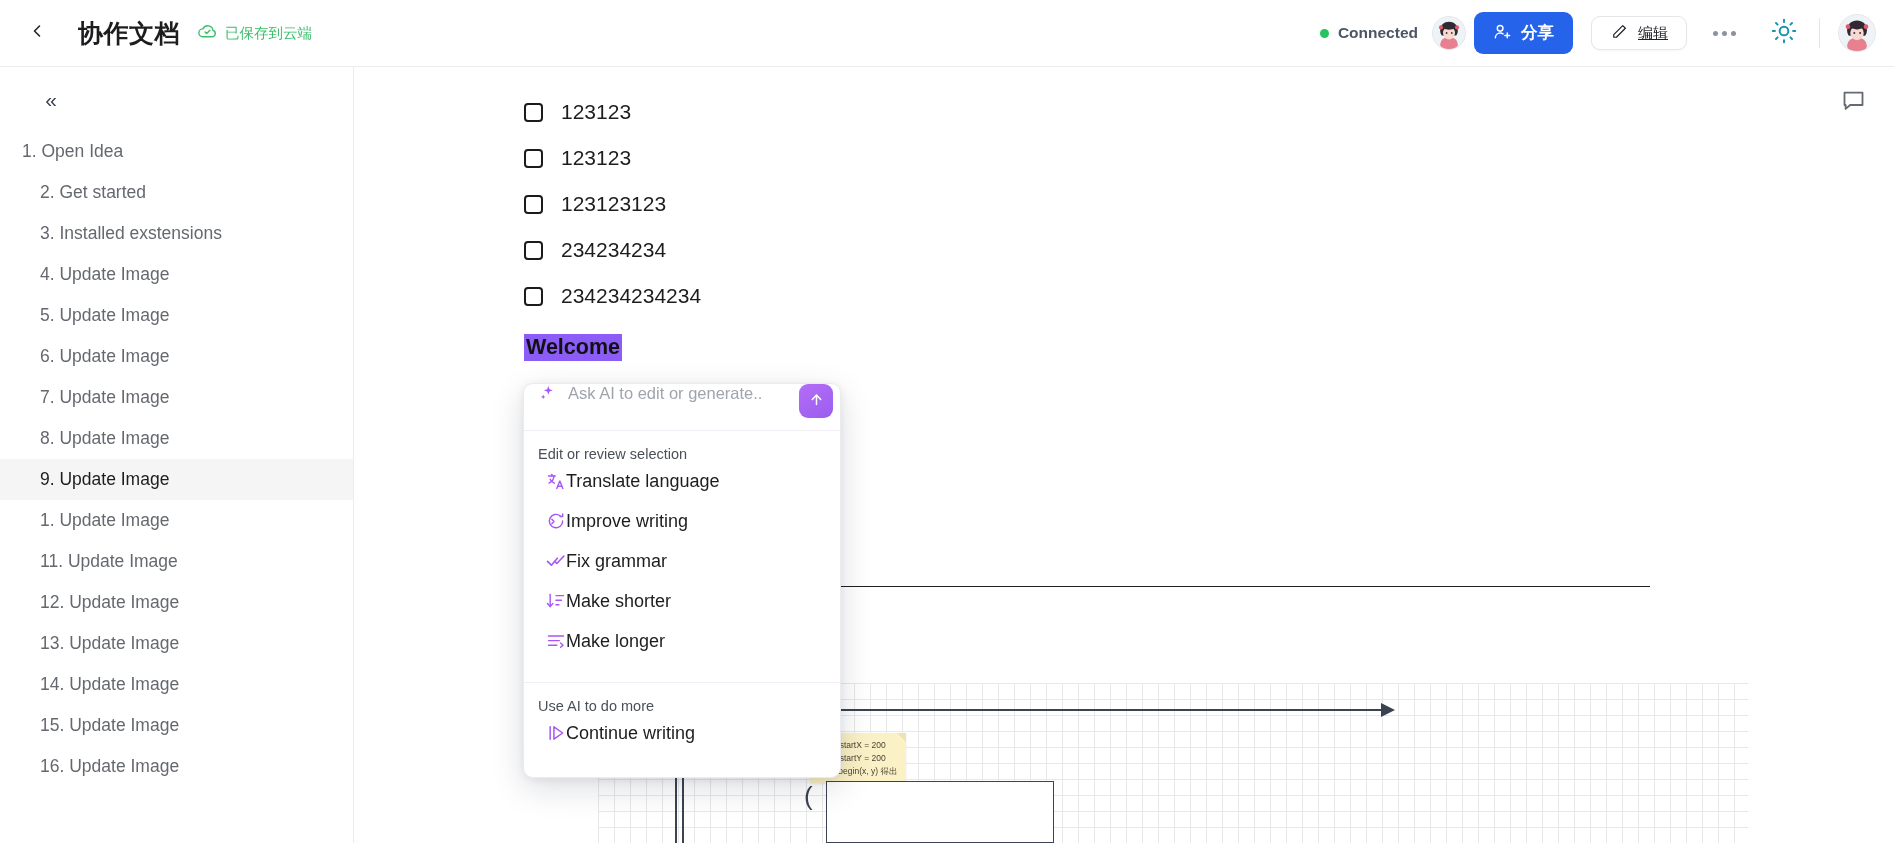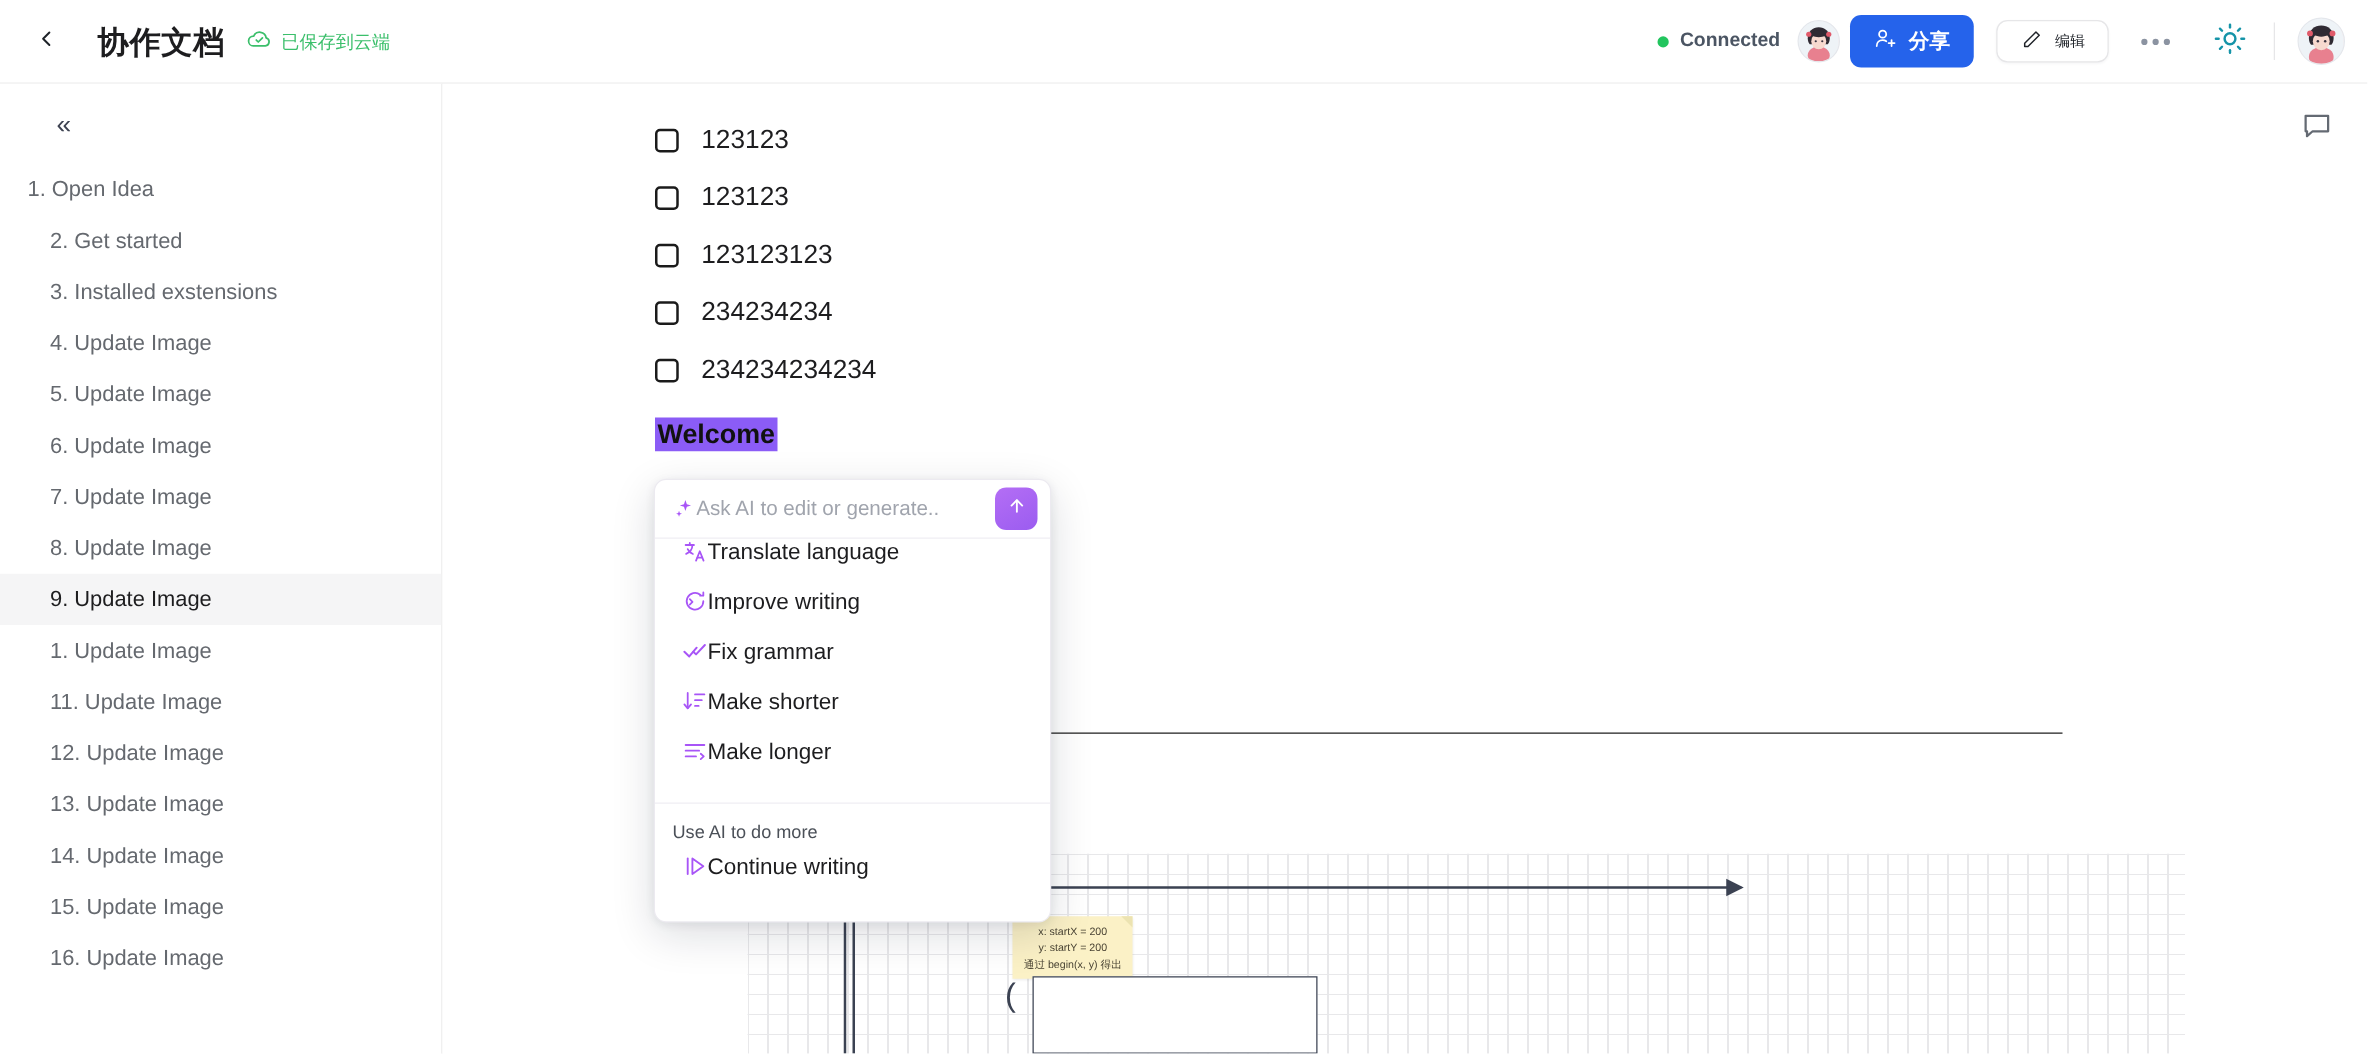--- a/index.html
+++ b/index.html
@@ -60,22 +60,23 @@
     background: #2563eb; color: #fff;
     border-radius: 9px; font-size: 16.5px; font-weight: 600;
     cursor: pointer; white-space: nowrap;
   }
   .edit-btn {
     margin-left: 18px;
     display: flex; align-items: center; gap: 10px;
     height: 34px; padding: 0 18px;
     background: #fff; color: #1f2329;
     border: 1px solid #e6e6e8; border-radius: 9px;
-    font-size: 12px; cursor: pointer; white-space: nowrap;
+    font-size: 15px; cursor: pointer; white-space: nowrap;
     box-shadow: 0 1px 2px rgba(16,24,40,.04);
+    text-decoration: underline;
   }
   .more-btn {
     margin-left: 20px; width: 34px; height: 34px;
     display: flex; align-items: center; justify-content: center;
     gap: 4px; cursor: pointer;
   }
   .more-dot { width: 5px; height: 5px; border-radius: 50%; background: #8b93a1; }
   .theme-btn {
     margin-left: 26px; width: 34px; height: 34px;
     display: flex; align-items: center; justify-content: center;
@@ -202,21 +203,21 @@
   .ai-popup {
     position: absolute; left: 523px; top: 383px;
     width: 318px;
     background: #fff;
     border: 1px solid #eceaf0;
     border-radius: 10px;
     box-shadow: 0 10px 34px rgba(16,24,40,.14), 0 2px 8px rgba(16,24,40,.07);
     overflow: hidden; z-index: 40;
   }
   .ai-input-row {
-    display: flex; align-items: center; 
+    display: flex; align-items: flex-start; gap: 11px;
     height: 47px; padding: 0 10px 0 14px;
     border-bottom: 1px solid #f0eef4;
   }
   .ai-spark { width: 19px; height: 19px; flex: none; color: #a855f7; }
   .ai-input {
     flex: 1 1 auto; border: none; outline: none;
     font-size: 16.5px; color: #1d1d1f;
     font-family: inherit; background: transparent;
   }
   .ai-input::placeholder { color: #a0a4ad; }
@@ -435,20 +436,21 @@
       <div class="ai-send">
         <span>
           <svg width="17" height="17" viewBox="0 0 24 24" fill="none" stroke="#fff" stroke-width="2.1" stroke-linecap="round" stroke-linejoin="round">
               <line x1="12" y1="19" x2="12" y2="6"></line>
               <polyline points="6 12 12 5.8 18 12"></polyline>
             </svg>
         </span>
       </div>
     </div>
     <div id="ai-sections">
+        <div class="ai-section-label">Edit or review selection</div>
         <div class="ai-item">
           <span class="ai-item-icon"><svg width="20" height="20" viewBox="0 0 24 24" fill="none" stroke="currentColor" stroke-width="1.7" stroke-linecap="round" stroke-linejoin="round">
               <path d="M3 6h8"></path>
               <path d="M7 6V4"></path>
               <path d="M9.5 6c0 4-2.6 7-6 8.5"></path>
               <path d="M5 10c1 2.4 2.8 3.8 5 4.6"></path>
               <path d="M13 21l3.6-9 3.6 9"></path>
               <path d="M14.4 18.2h4.4"></path>
             </svg></span>
           <span class="ai-item-label">Translate language</span>

